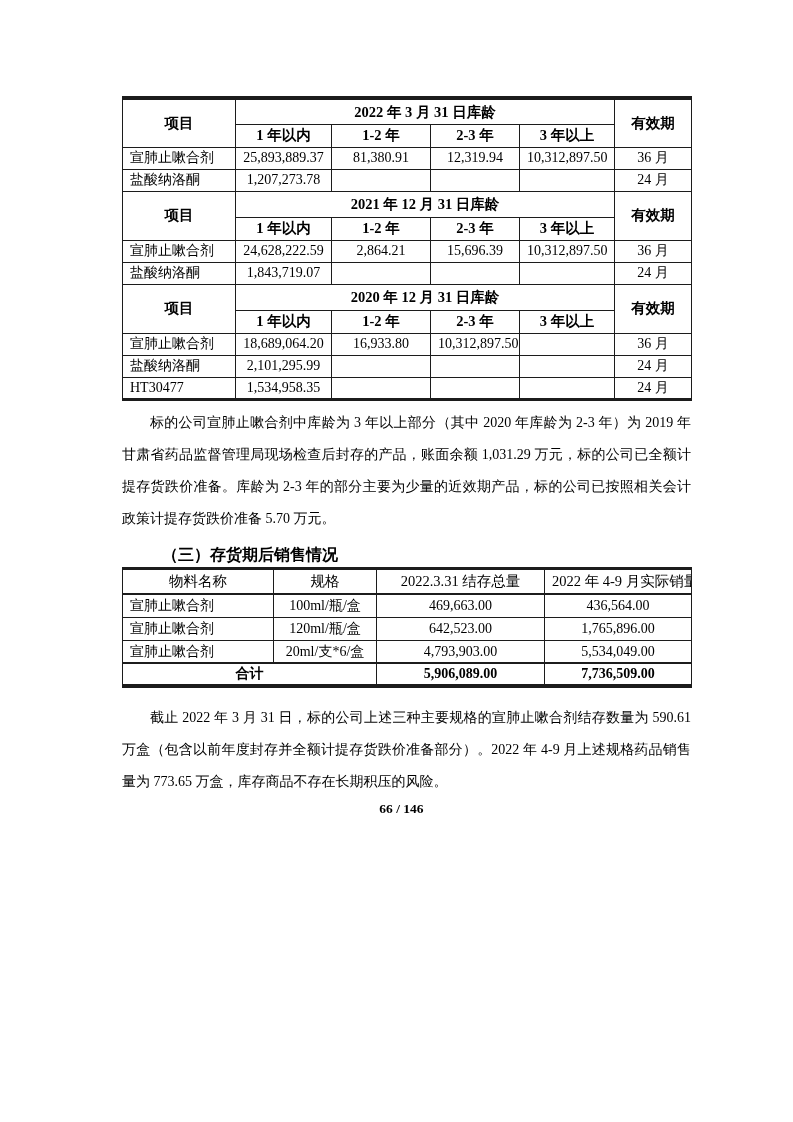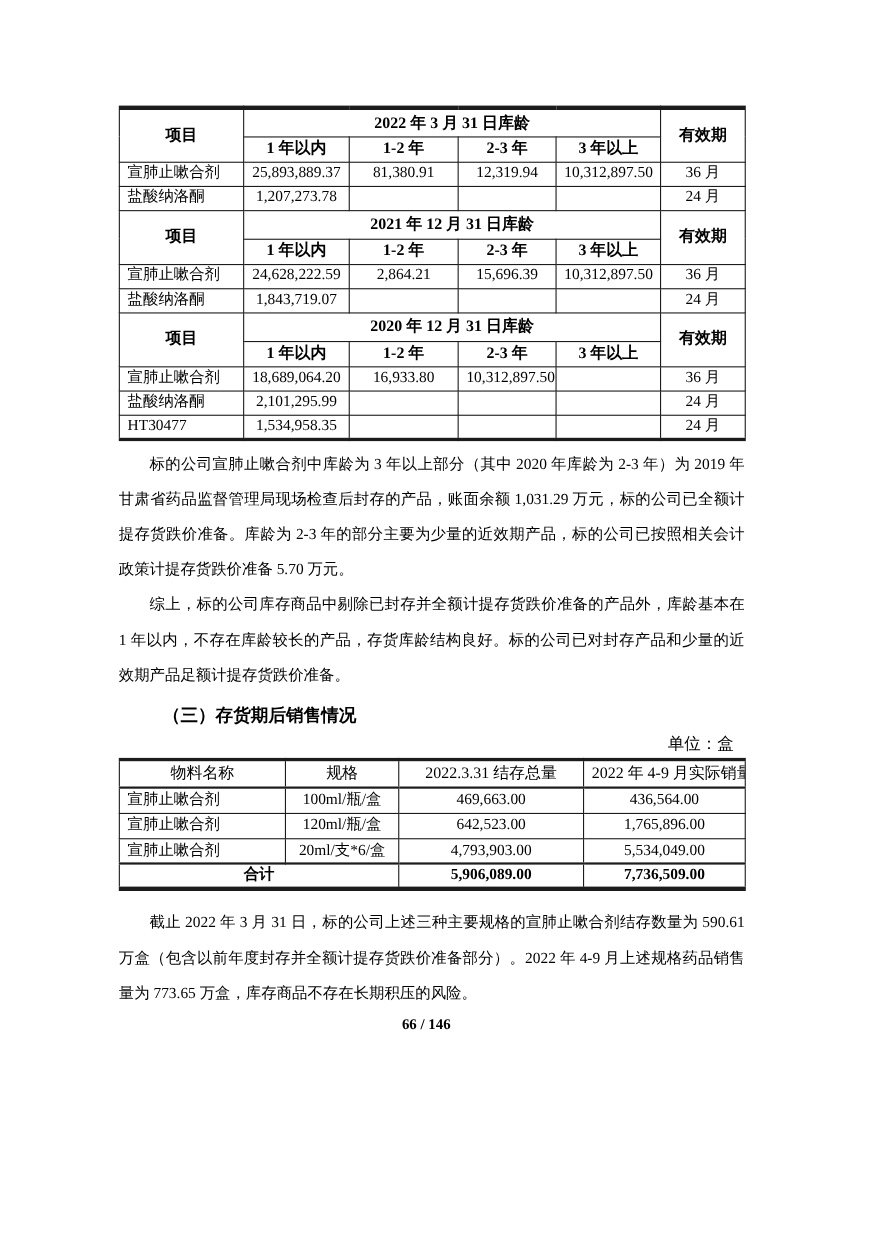--- a/index.html
+++ b/index.html
@@ -8,21 +8,21 @@
     position: relative;
     width: 793px;
     height: 1122px;
     background: #ffffff;
     font-family: "Liberation Serif", "DejaVu Serif", serif;
     color: #000;
     overflow: hidden;
   }
   .content {
     position: absolute;
-    left: 108px;
+    left: 122px;
     top: 96px;
     width: 569px;
   }
 
   
   table { border-collapse: collapse; table-layout: fixed; width: 569px; }
   td { border: 1.5px solid #1c1c1c; overflow: hidden; white-space: nowrap; }
 
   .aging { border-top: 4px solid #1c1c1c; border-bottom: 3px solid #1c1c1c; }
   .aging td { padding: 1px 7px; font-size: 14px; line-height: 1.25; }
@@ -185,26 +185,24 @@
           <td class="num">1,534,958.35</td>
           <td class="num"></td>
           <td class="num"></td>
           <td class="num"></td>
           <td class="ctr">24 月</td>
         </tr>
       </tbody>
     </table>
 
     <p class="body p1">标的公司宣肺止嗽合剂中库龄为 3 年以上部分（其中 2020 年库龄为 2-3 年）为 2019 年甘肃省药品监督管理局现场检查后封存的产品，账面余额 1,031.29 万元，标的公司已全额计提存货跌价准备。库龄为 2-3 年的部分主要为少量的近效期产品，标的公司已按照相关会计政策计提存货跌价准备 5.70 万元。</p>
-    <p class="body p2">综上，标的公司库存商品中剔除已封存并全额计提存货跌价准备的产品外，库龄基本在 1 年以内，不存在库龄较长的产品，存货库龄结构良好。标的公司已对封存产品和少量的近效期产品足额计提存货跌价准备。</p>
 
     <div class="h3">（三）存货期后销售情况</div>
 
 
-    <div class="unit-line">单位：盒</div>
 
     <table class="sales">
       <colgroup>
         <col style="width:151px">
           <col style="width:103px">
           <col style="width:168px">
           <col style="width:147px">
       </colgroup>
       <tbody>
         <tr class="s-hdr">

